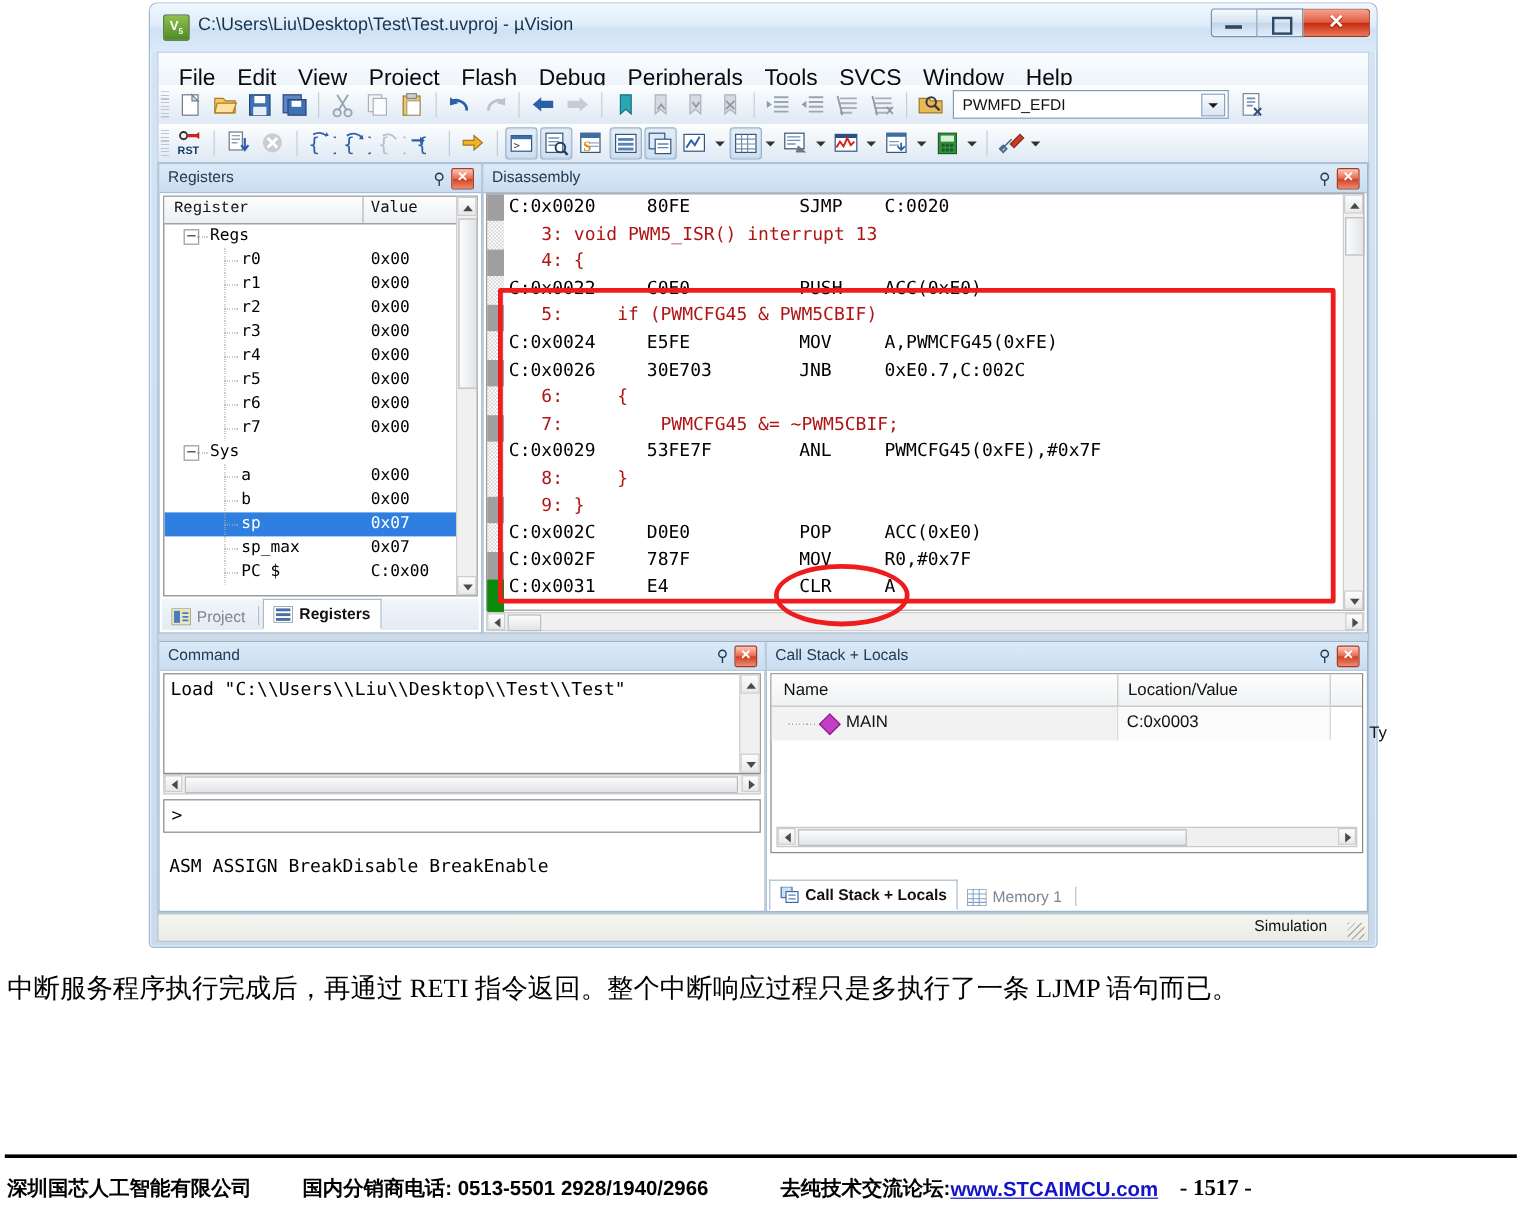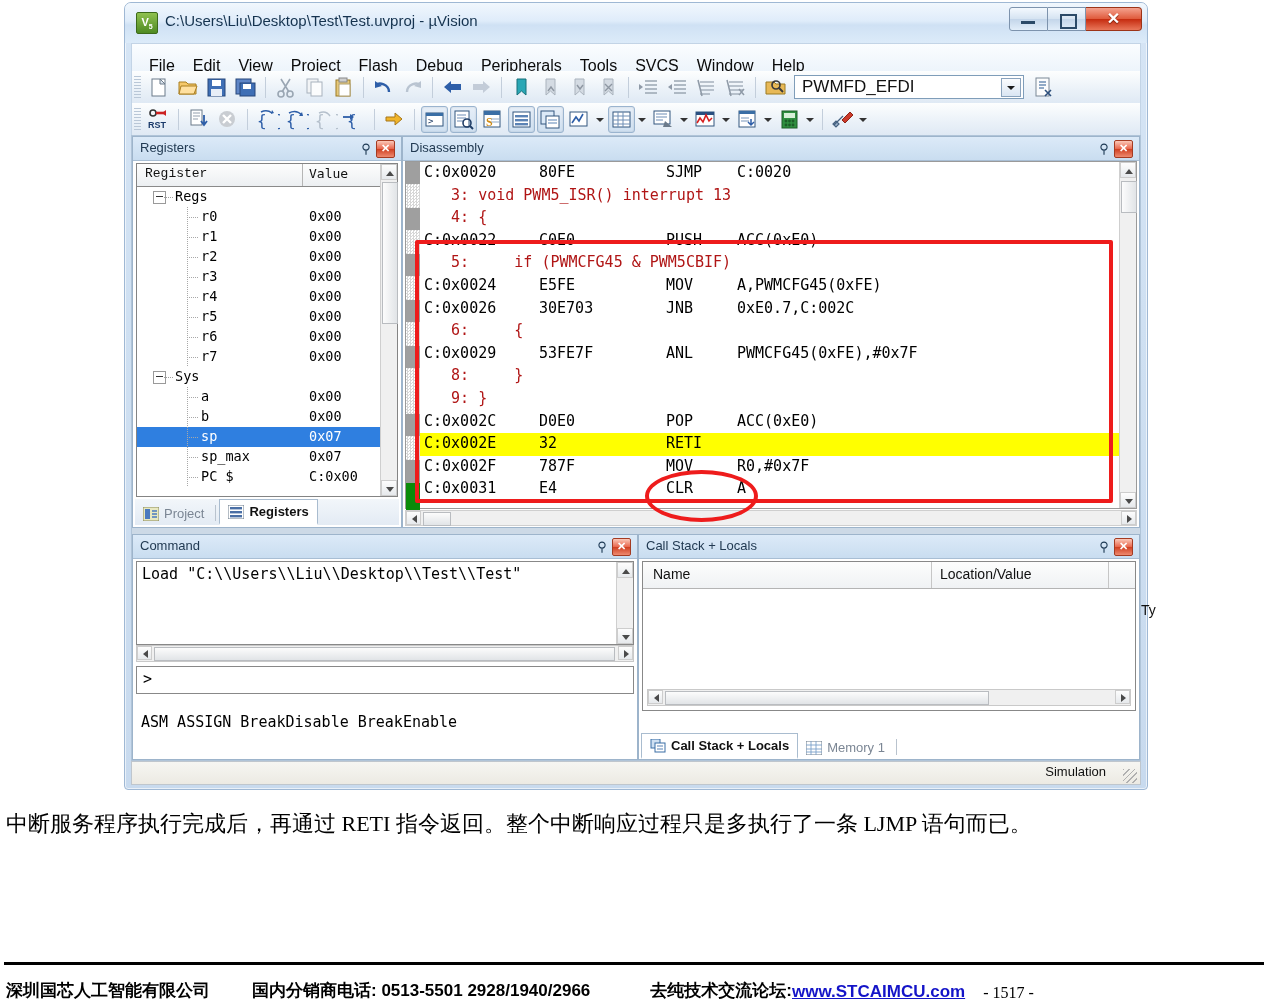--- a/index.html
+++ b/index.html
@@ -57,21 +57,21 @@
         font-size:16px;font-weight:bold;text-align:center;line-height:21px;text-shadow:0 1px 1px #7a1d08;}
 
   
   #uv-menubar{
     position:absolute;left:6px;top:40px;right:6px;height:28px;
     background:linear-gradient(to bottom,#fbfdff,#edf4fb);
     border:1px solid #c3d4e6;border-bottom:none;
     display:flex;align-items:center;padding-left:8px;
   }
   .menu-item{
-    font-family:"Liberation Sans",sans-serif;font-size:16px;color:#0a0a0a;
+    font-family:"Liberation Sans",sans-serif;font-size:19px;color:#0a0a0a;
     padding:3px 9px;white-space:nowrap;cursor:default;margin-top:15px;
   }
   .menu-item u{text-decoration:underline;}
 
   
   #uv-toolbar1,#uv-toolbar2{
     position:absolute;left:6px;right:6px;height:32px;
     background:linear-gradient(to bottom,#fdfefe,#eaf1f8 60%,#dfe9f4);
     border:1px solid #c3d4e6;border-top:none;
     display:flex;align-items:center;
@@ -85,21 +85,21 @@
      box-shadow:0 0 2px rgba(0,0,0,.15) inset;}
   .tsep{width:1px;height:21px;background:#c3cedb;margin:0 5px;}
   .ico{position:absolute;left:0;top:0;width:25px;height:25px;display:block;}
   .caret{width:11px;height:25px;position:relative;margin-right:2px;}
   .caret:after{content:"";position:absolute;left:2px;top:11px;border-left:4px solid transparent;
      border-right:4px solid transparent;border-top:4px solid #333;}
   #uv-combo{
     width:228px;height:22px;background:#fff;border:1px solid #7f9db9;
     display:flex;align-items:center;margin-left:4px;position:relative;
   }
-  #uv-combo span{font-family:"Liberation Sans",sans-serif;font-size:17px;color:#111;padding-left:7px;}
+  #uv-combo span{font-family:"Liberation Sans",sans-serif;font-size:13px;color:#111;padding-left:7px;}
   #uv-combo .cbtn{position:absolute;right:2px;top:2px;width:18px;height:17px;
     background:linear-gradient(to bottom,#fbfcfe,#dae6f3);border:1px solid #8aa3bd;}
   #uv-combo .cbtn:after{content:"";position:absolute;left:5px;top:7px;border-left:4px solid transparent;
     border-right:4px solid transparent;border-top:4px solid #1a1a1a;}
 
   
   #uv-client{
     position:absolute;left:6px;top:132px;right:6px;bottom:28px;
     background:#ccd9e6;border:1px solid #b0c4d8;
   }
@@ -250,21 +250,21 @@
   
   #body-text{position:absolute;left:6px;top:806px;width:1256px;
     font-family:"Liberation Serif",serif;font-size:22px;line-height:36px;color:#000;}
   #footer-rule{position:absolute;left:4px;top:962px;width:1260px;height:3px;background:#000;}
   #footer{position:absolute;left:6px;top:972px;width:1258px;height:30px;
     font-family:"Liberation Sans",sans-serif;font-size:17px;font-weight:bold;color:#000;
     display:flex;align-items:flex-end;white-space:nowrap;}
   #footer .sp1{display:inline-block;width:42px;}
   #footer .sp2{display:inline-block;width:60px;}
   #footer a{color:#1414c8;}
-  #footer .pageno{margin-left:18px;font-family:"Liberation Serif",serif;font-weight:normal;font-size:16px;}
+  #footer .pageno{margin-left:18px;font-family:"Liberation Serif",serif;font-weight:bold;font-size:19px;}
 </style>
 </head>
 <body>
 
 <div class="page">
 
   <div id="uv-window">
 
     <div id="uv-titlebar">
       <div class="tb-icon">V<sub style="font-size:7px">5</sub></div>
@@ -817,25 +817,25 @@
           </div>
           <div id="dis-code">
               <div class="dline asm"><span class="addr">C:0x0020</span><span class="code">80FE</span><span class="mnem">SJMP</span><span class="oper">C:0020</span></div>
               <div class="dline src"><span class="stxt">   3: void PWM5_ISR() interrupt 13</span></div>
               <div class="dline src"><span class="stxt">   4: {</span></div>
               <div class="dline asm"><span class="addr">C:0x0022</span><span class="code">C0E0</span><span class="mnem">PUSH</span><span class="oper">ACC(0xE0)</span></div>
               <div class="dline src"><span class="stxt">   5:     if (PWMCFG45 &amp; PWM5CBIF)</span></div>
               <div class="dline asm"><span class="addr">C:0x0024</span><span class="code">E5FE</span><span class="mnem">MOV</span><span class="oper">A,PWMCFG45(0xFE)</span></div>
               <div class="dline asm"><span class="addr">C:0x0026</span><span class="code">30E703</span><span class="mnem">JNB</span><span class="oper">0xE0.7,C:002C</span></div>
               <div class="dline src"><span class="stxt">   6:     {</span></div>
+              <div class="dline src"><span class="stxt">   7:         PWMCFG45 &amp;= ~PWM5CBIF;</span></div>
               <div class="dline asm"><span class="addr">C:0x0029</span><span class="code">53FE7F</span><span class="mnem">ANL</span><span class="oper">PWMCFG45(0xFE),#0x7F</span></div>
               <div class="dline src"><span class="stxt">   8:     }</span></div>
               <div class="dline src"><span class="stxt">   9: }</span></div>
               <div class="dline asm"><span class="addr">C:0x002C</span><span class="code">D0E0</span><span class="mnem">POP</span><span class="oper">ACC(0xE0)</span></div>
-              <div class="dline asm hl"><span class="addr">C:0x002E</span><span class="code">32</span><span class="mnem">RETI</span><span class="oper"></span></div>
               <div class="dline asm"><span class="addr">C:0x002F</span><span class="code">787F</span><span class="mnem">MOV</span><span class="oper">R0,#0x7F</span></div>
               <div class="dline asm"><span class="addr">C:0x0031</span><span class="code">E4</span><span class="mnem">CLR</span><span class="oper">A</span></div>
             </div>
           <div class="vscroll">
             <div class="sb-up arrow-up"></div>
             <div class="sb-thumb" style="top:19px;height:30px"></div>
             <div class="sb-dn arrow-dn"></div>
           </div>
         </div>
         <div id="dis-hscroll">
@@ -875,20 +875,28 @@
           <span class="pin">⚲</span>
           <span class="xbtn">✕</span>
         </div>
         <div id="cs-body">
           <div id="cs-head">
             <span class="ch c1">Name</span>
             <span class="cd1"></span>
             <span class="ch c2">Location/Value</span>
             <span class="cd2"></span>
             <span class="ch c3">Ty</span>
+          </div>
+          <div class="cs-row">
+            <div class="cell1"></div>
+            <div class="cell2"></div>
+            <span class="dots"></span>
+            <span class="diamond"></span>
+            <span class="nm">MAIN</span>
+            <span class="vl">C:0x0003</span>
           </div>
           <div id="cs-hs">
             <div class="hs-left arrow-l"></div>
             <div class="hs-thumb" style="left:17px;width:322px"></div>
             <div class="hs-right arrow-r"></div>
           </div>
         </div>
         <div id="cs-tabs">
           <div class="ptab active">
             <span class="ti">

